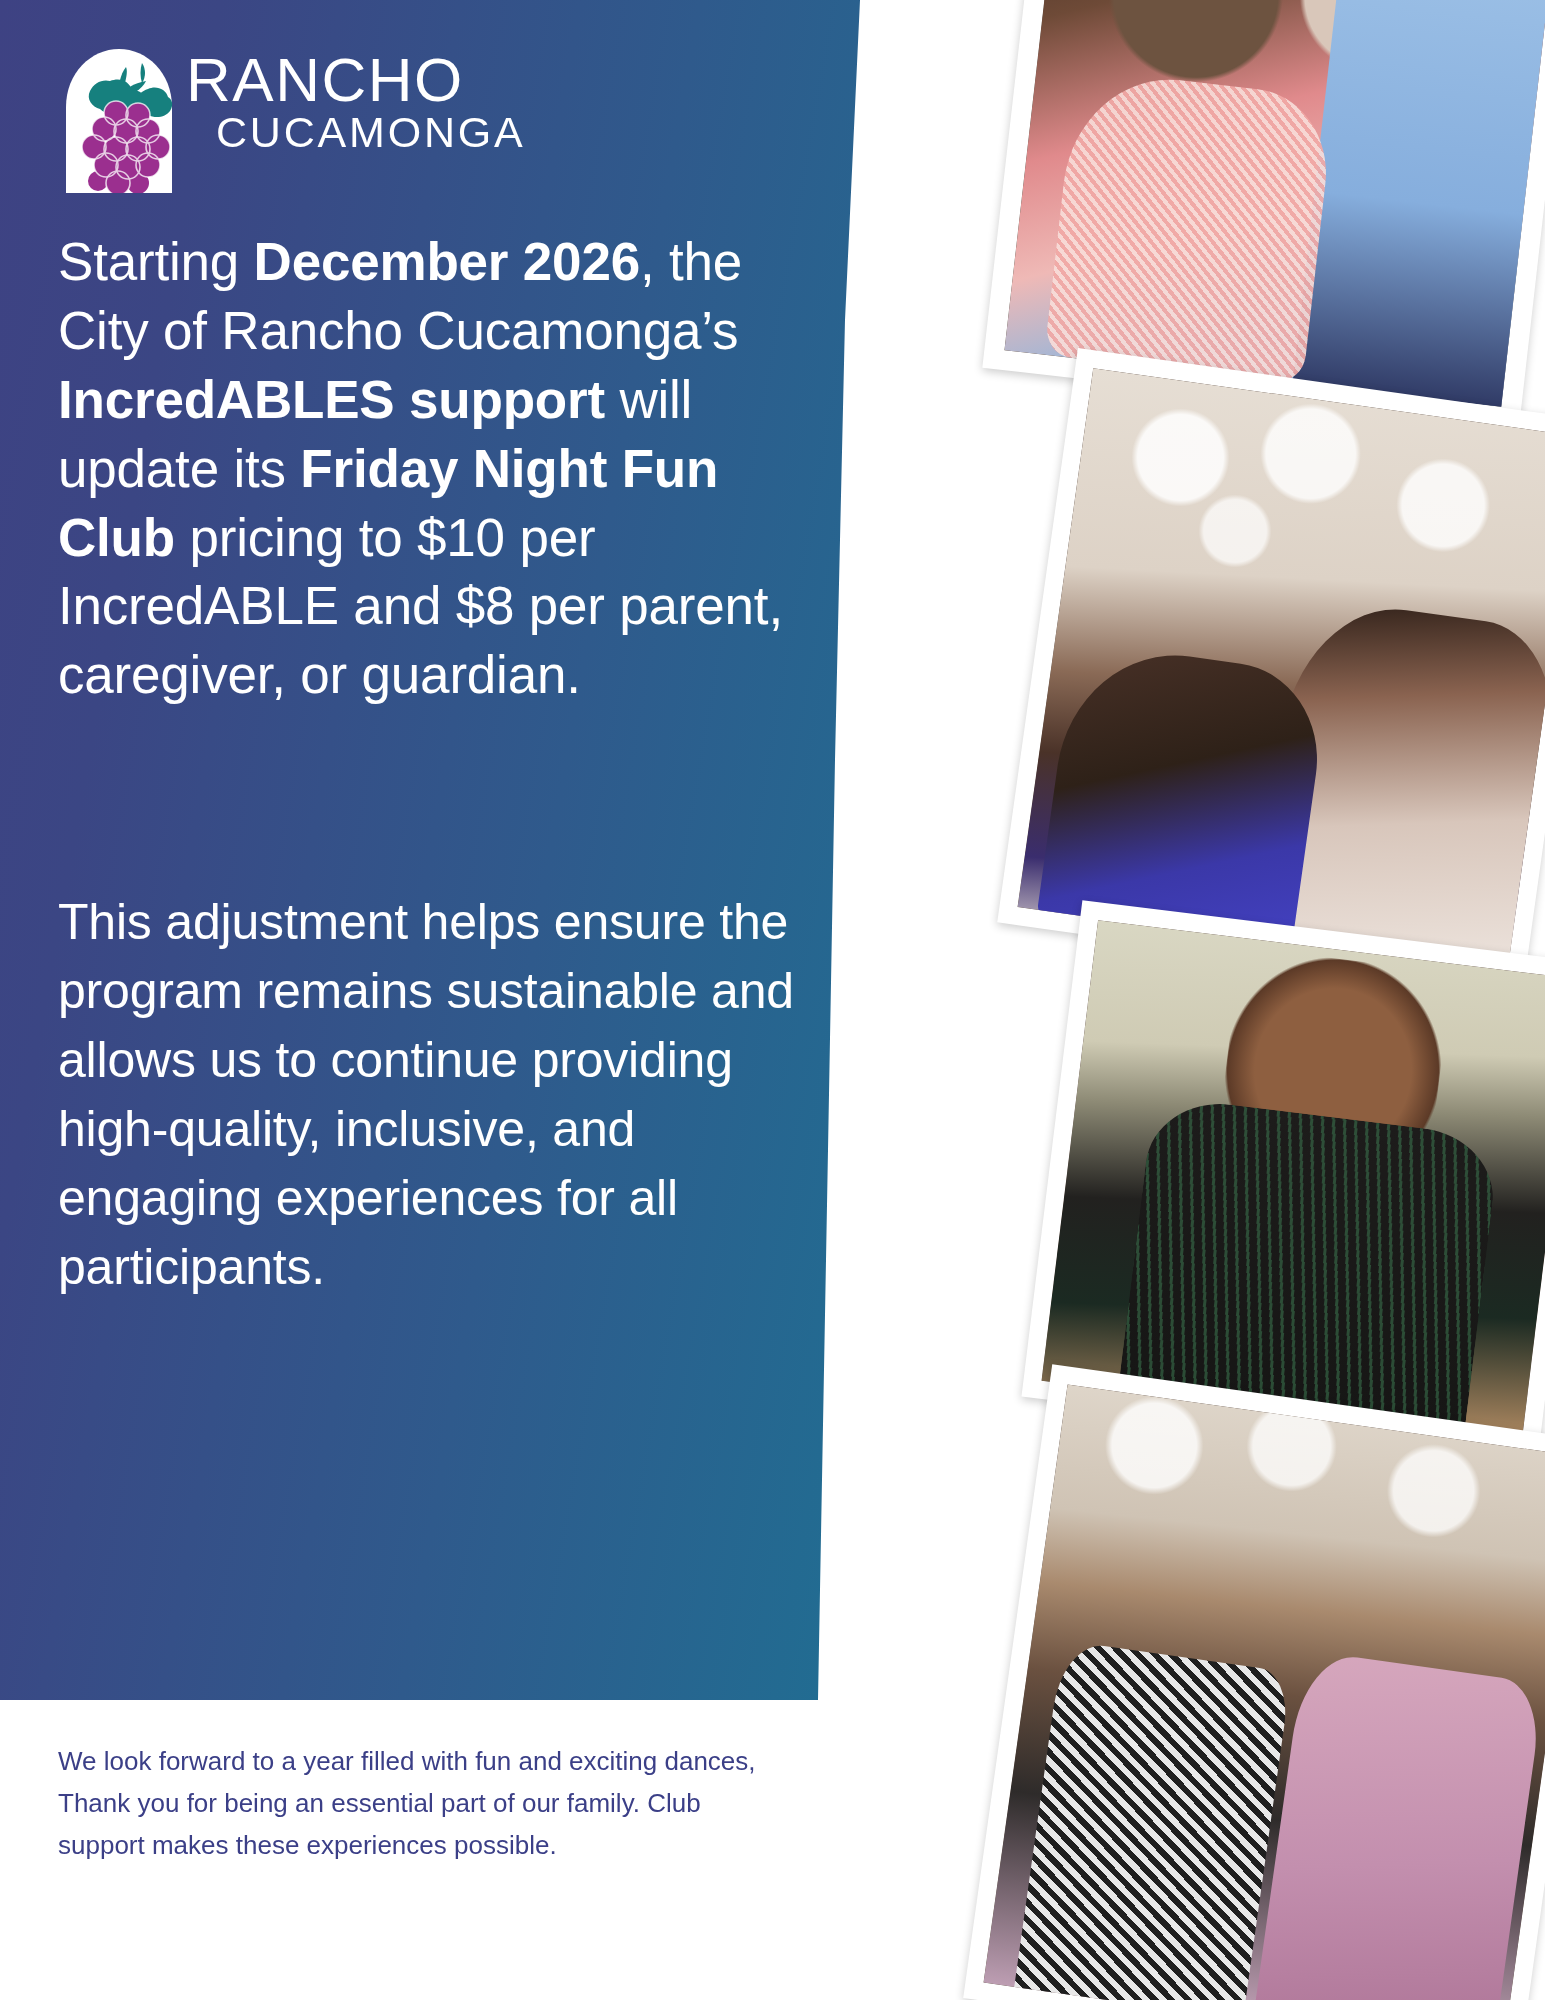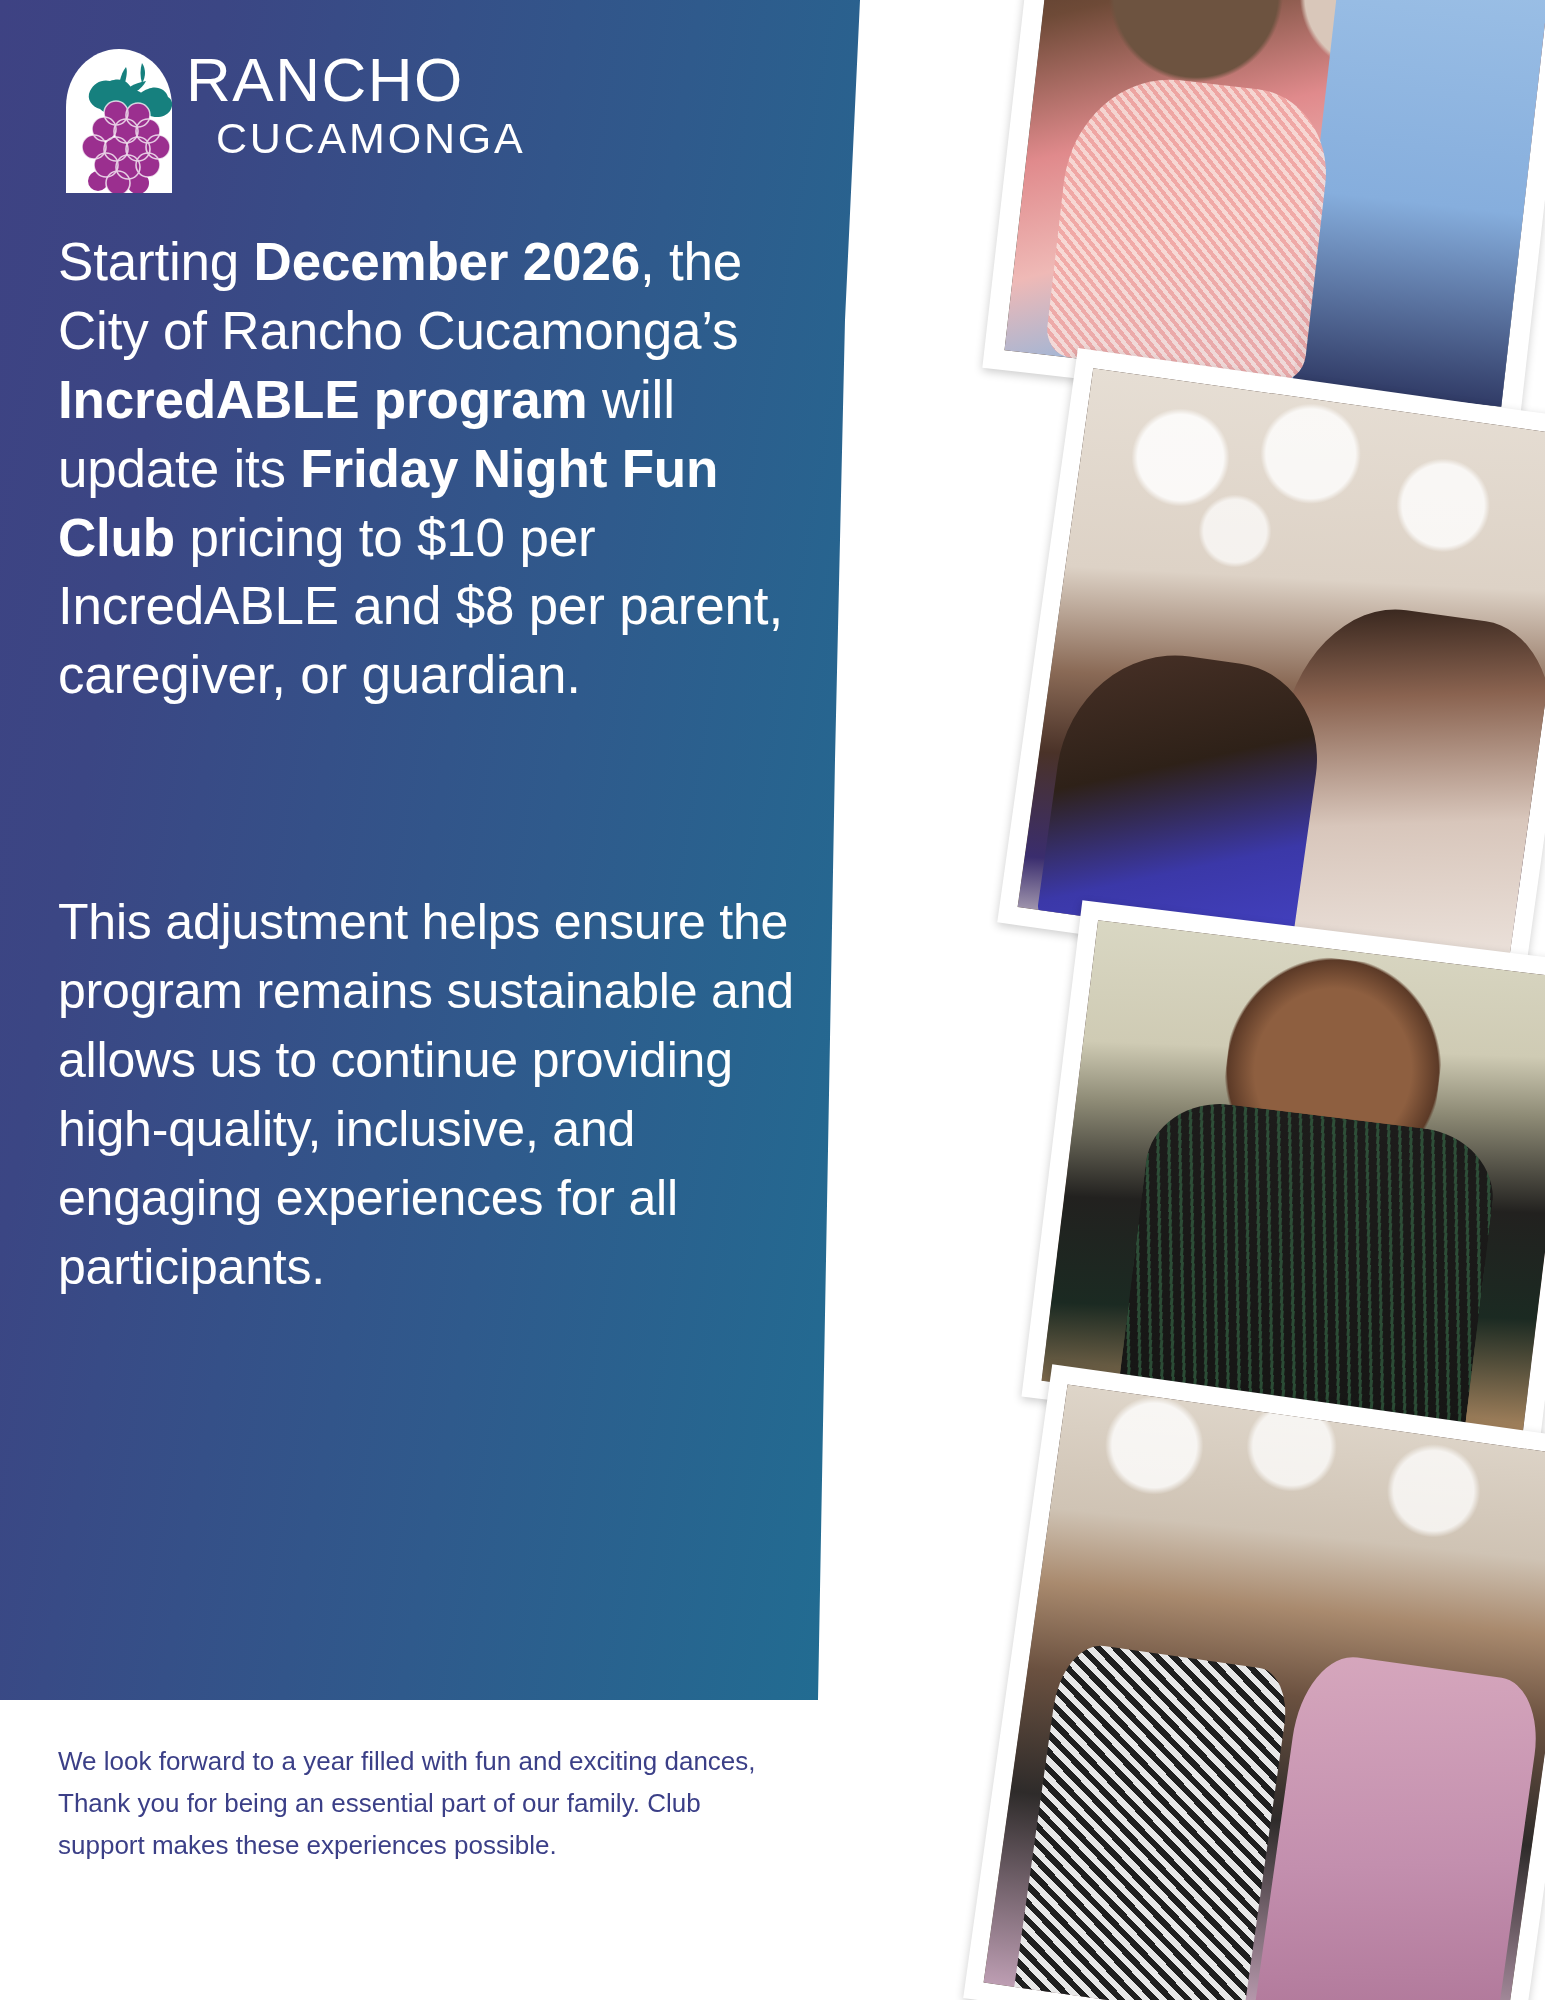--- a/index.html
+++ b/index.html
@@ -58,21 +58,20 @@
     line-height: 0.95;
     font-weight: 400;
     white-space: nowrap;
   }
   .logo-cucamonga {
     color: #ffffff;
     font-size: 43px;
     letter-spacing: 2.8px;
     line-height: 1.05;
     font-weight: 400;
-    margin-top: 6px;
     margin-left: 30px;
     white-space: nowrap;
   }
 
   
   .headline {
     position: absolute;
     left: 58px;
     top: 228px;
     width: 760px;
@@ -246,21 +245,21 @@
         </g>
       </svg>
     </div>
     <div class="logo-words">
       <div class="logo-rancho">RANCHO</div>
       <div class="logo-cucamonga">CUCAMONGA</div>
     </div>
   </div>
 
   <div class="headline">
-    <span>Starting </span><b>December 2026</b><span>, the City of Rancho Cucamonga’s </span><b>IncredABLE program</b><span> will update its </span><b>Friday Night Fun Club</b><span> pricing to $10 per IncredABLE and $8 per parent, caregiver, or guardian.</span>
+    <span>Starting </span><b>December 2026</b><span>, the City of Rancho Cucamonga’s </span><b>IncredABLES support</b><span> will update its </span><b>Friday Night Fun Club</b><span> pricing to $10 per IncredABLE and $8 per parent, caregiver, or guardian.</span>
   </div>
 
   <div class="body-copy">This adjustment helps ensure the program remains sustainable and allows us to continue providing high-quality, inclusive, and engaging experiences for all participants.</div>
 
   <div class="footer">
     <div>We look forward to a year filled with fun and exciting dances,</div>
     <div>Thank you for being an essential part of our family. Club</div>
     <div>support makes these experiences possible.</div>
   </div>
 

